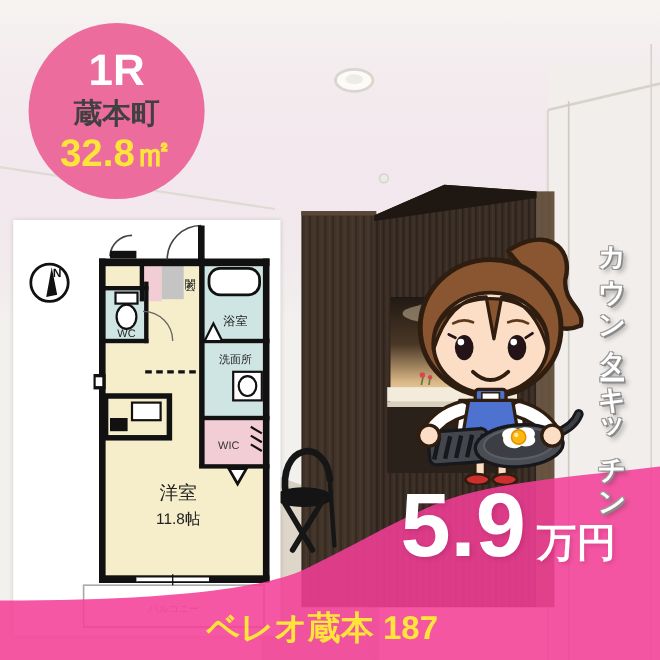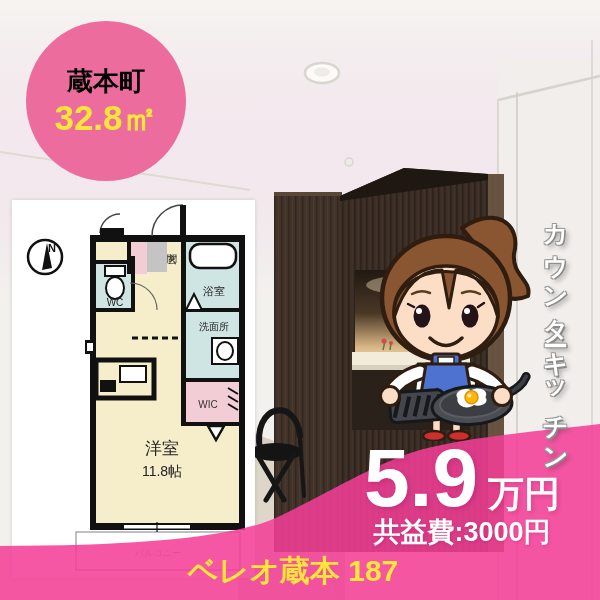--- a/index.html
+++ b/index.html
@@ -12,21 +12,21 @@
              z-index:2;box-shadow:0 0 4px rgba(0,0,0,0.15);}
   
   .mascot{position:absolute;left:362px;top:206px;width:170px;height:235px;z-index:3;}
   
   .overlay{position:absolute;left:0;top:0;width:600px;height:600px;z-index:4;pointer-events:none;}
   
   .badge{position:absolute;left:26px;top:21px;width:160px;height:160px;border-radius:50%;
          background:#eb6c9d;z-index:5;display:flex;flex-direction:column;align-items:center;
          justify-content:center;text-align:center;line-height:1.12;}
   .badge .l1{font-size:40px;font-weight:bold;color:#ffffff;}
-  .badge .l2{font-size:26px;font-weight:bold;color:#000000;margin-top:2px;}
+  .badge .l2{font-size:26px;font-weight:bold;color:#404040;margin-top:2px;}
   .badge .l3{font-size:35px;font-weight:bold;color:#ffe53a;margin-top:2px;}
   
   .vcaption{position:absolute;left:540px;top:206px;height:260px;z-index:5;
             writing-mode:vertical-rl;font-size:25px;font-weight:bold;color:#ffffff;
             letter-spacing:3px;
             text-shadow:1.5px 1.5px 0 #8a8a8a,-1px -1px 0 #9a9a9a,1px -1px 0 #9a9a9a,
                         -1px 1px 0 #9a9a9a,3px 3px 5px rgba(40,40,40,.45);}
   
   .price{position:absolute;left:336px;top:437px;width:252px;z-index:6;display:flex;
          align-items:baseline;justify-content:center;gap:10px;color:#fff;
@@ -254,27 +254,27 @@
       <circle cx="28" cy="190" r="9.5" fill="#fcdec6" stroke="#2f1d10" stroke-width="3"></circle>
       <circle cx="140" cy="190" r="9.5" fill="#fcdec6" stroke="#2f1d10" stroke-width="3"></circle>
     </g>
   </svg>
 
   <svg class="overlay" viewBox="0 0 600 600">
     <path d="M600,424 C545,431 470,436 420,450 C378,462 330,492 278,517 C236,537 140,546 0,546 L0,600 L600,600 Z" fill="rgba(243,62,151,0.87)"></path>
   </svg>
 
   <div class="badge">
+    <div class="l1">1R</div>
     <div class="l2">蔵本町</div>
     <div class="l3">32.8㎡</div>
   </div>
 
   <div class="vcaption">カウンターキッチン</div>
 
   <div class="price">
     <span class="rent">5.9</span>
     <span class="unit">万円</span>
   </div>
-  <div class="fee">共益費:3000円</div>
 
   <div class="footer">ベレオ蔵本 187</div>
 
 </div>
 
 </body></html>

